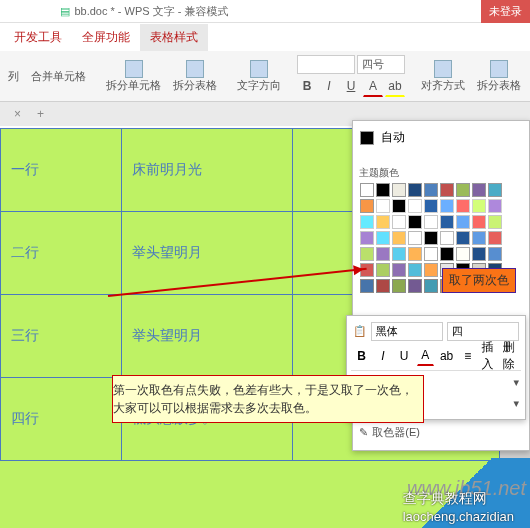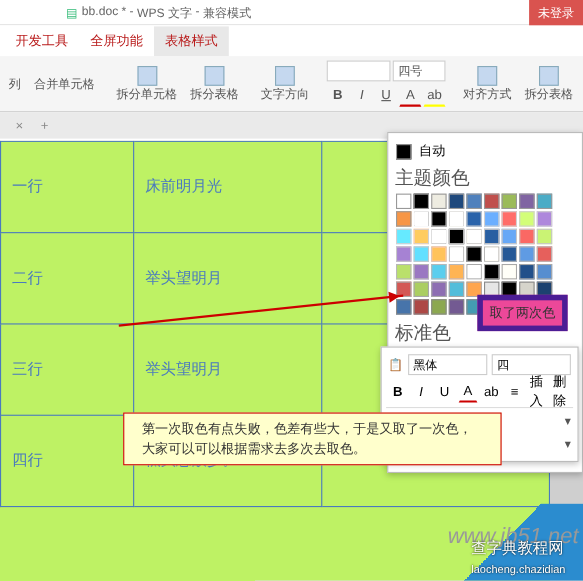--- a/index.html
+++ b/index.html
@@ -20,32 +20,32 @@
 .close-x{color:#888;padding:0 8px}
 .plus{color:#888;padding:0 8px}
 .page{position:absolute;left:0;top:128px;right:0;bottom:0;background:#cfcfcf;overflow:hidden}
 .paper{background:#bef264;width:500px;min-height:400px;position:relative}
 .table{border-collapse:collapse;width:100%}
 .table td{border:1px solid #4a7abf;height:70px;padding:6px 10px;color:#4a7abf;font-size:14px;vertical-align:middle}
 .table td:first-child{width:100px}
 .table td:nth-child(2){width:150px}
 .popup{position:absolute;right:0;top:120px;width:164px;background:#fff;border:1px solid #bbb;box-shadow:0 2px 6px rgba(0,0,0,.25);padding:6px}
 .p-row{display:flex;align-items:center;margin:2px 0}
-.p-lab{font-size:17px;color:#555;margin:4px 0 2px}
+.p-lab{font-size:10px;color:#555;margin:20px 0 2px}
 .swatch{width:12px;height:12px;margin:1px;border:1px solid #999}
 .swatch-strip{display:flex;flex-wrap:wrap;width:154px}
 .more{font-size:11px;color:#555;padding:4px 0;display:flex;align-items:center;gap:4px}
-.callout1{position:absolute;right:14px;top:268px;background:#ec4899;border:5px solid #4c1d95;padding:3px 6px;font-size:12px;color:#333}
+.callout1{position:absolute;right:14px;top:268px;background:#f97316;border:1px solid #4c1d95;padding:3px 6px;font-size:12px;color:#333}
 .arrow1{position:absolute;left:108px;top:295px;width:260px;height:2px;background:#c00;transform:rotate(-6deg);transform-origin:left}
 .arrow1:after{content:"";position:absolute;right:-2px;top:-4px;border:5px solid transparent;border-left:10px solid #c00}
 .ctx{position:absolute;right:4px;top:315px;width:170px;background:#fff;border:1px solid #bbb;box-shadow:0 2px 6px rgba(0,0,0,.25);font-size:11px;padding:4px}
 .ctx-row{display:flex;align-items:center;gap:4px;padding:2px}
 .ctx-row .sel{flex:1;min-width:40px}
 .ctx-act{display:flex;gap:6px;padding:3px 2px;color:#555}
-.callout2{position:absolute;left:112px;top:375px;width:310px;background:#ffffcc;border:1px solid #c00;padding:5px 16px;font-size:12px;color:#333;line-height:1.5}
+.callout2{position:absolute;left:112px;top:375px;width:310px;background:#ffffcc;border:1px solid #c00;padding:5px 0;font-size:12px;color:#333;line-height:1.5}
 .watermark{position:absolute;right:16px;bottom:4px;color:#fff;text-shadow:0 0 2px #000;font-size:14px}
 .wm2{position:absolute;right:4px;bottom:28px;color:#999;font-size:20px;font-style:italic}
 .corner{position:absolute;right:0;bottom:0;width:110px;height:70px;background:linear-gradient(135deg,transparent 40%, #2b8ccf 40%)}
 </style>
 </head>
 <body>
 
 <div class="titlebar">
   <span style="margin-right:4px;color:#3b7">▤</span>
   <span>bb.doc *</span>
@@ -270,14 +270,14 @@
       <span>权威释义</span>
       <span style="margin-left:auto">▾</span>
     </div>
 </div>
 
 <div class="callout2">第一次取色有点失败，色差有些大，于是又取了一次色，大家可以可以根据需求去多次去取色。</div>
 
 <div class="corner"></div>
 <div class="wm2">www.jb51.net</div>
 <div class="watermark">
-  <span>查字典教程网</span><br><span style="font-size:10px">laocheng.chazidian</span>
+  <span>查字典教程网</span><br><span style="font-size:13px">laocheng.chazidian</span>
 </div>
 
 </body></html>

